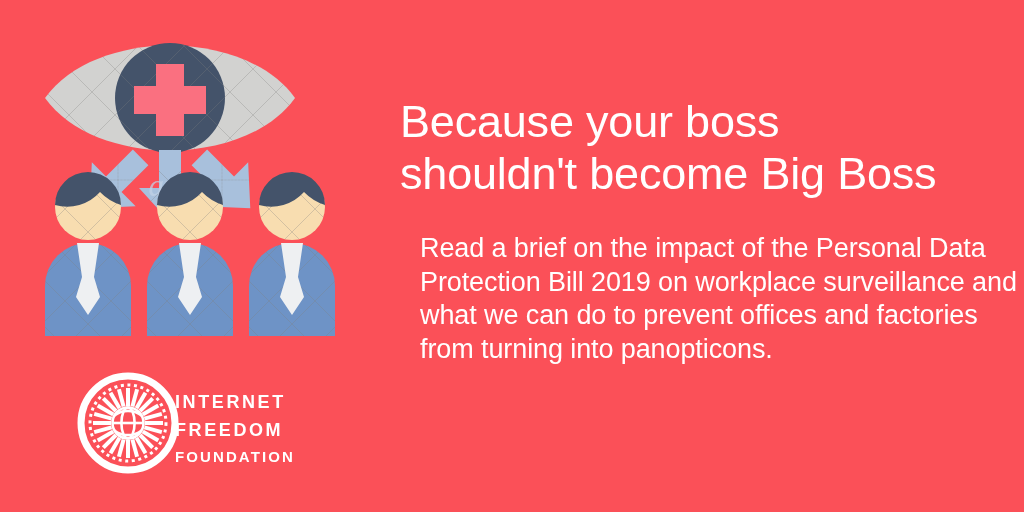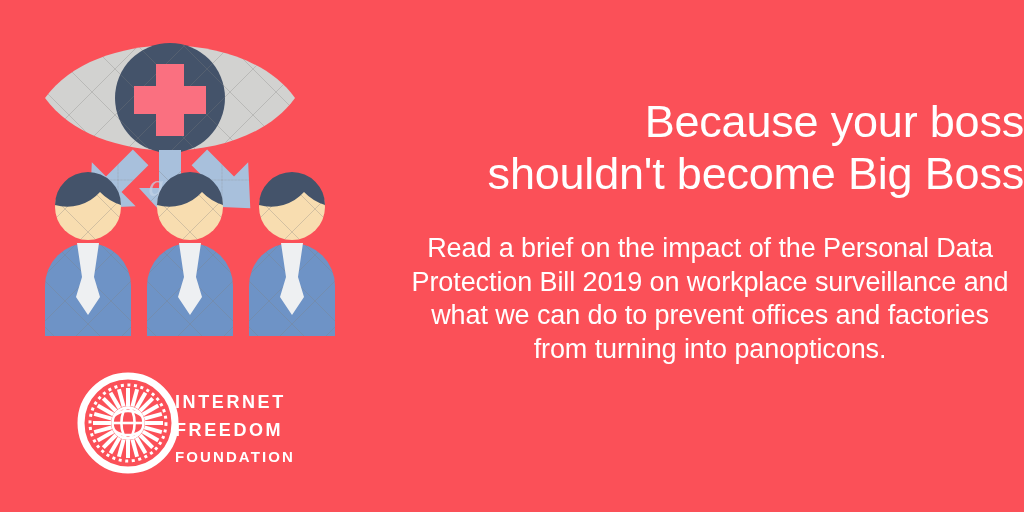--- a/index.html
+++ b/index.html
@@ -37,34 +37,34 @@
     left: 400px;
     top: 0;
     width: 624px;
     height: 512px;
   }
   #headline {
     position: absolute;
     left: 0;
     top: 66px;
     width: 624px;
-    text-align: right;
+    text-align: left;
     color: #ffffff;
     font-size: 45px;
     line-height: 52px;
     font-weight: 400;
     letter-spacing: -0.2px;
     white-space: pre-line;
   }
   #body-copy {
     position: absolute;
-    left: 10px;
+    left: 20px;
     top: 205px;
     width: 600px;
-    text-align: center;
+    text-align: left;
     color: #ffffff;
     font-size: 27px;
     line-height: 33.5px;
     font-weight: 400;
     letter-spacing: -0.1px;
   }
 </style>
 </head>
 <body>
 

